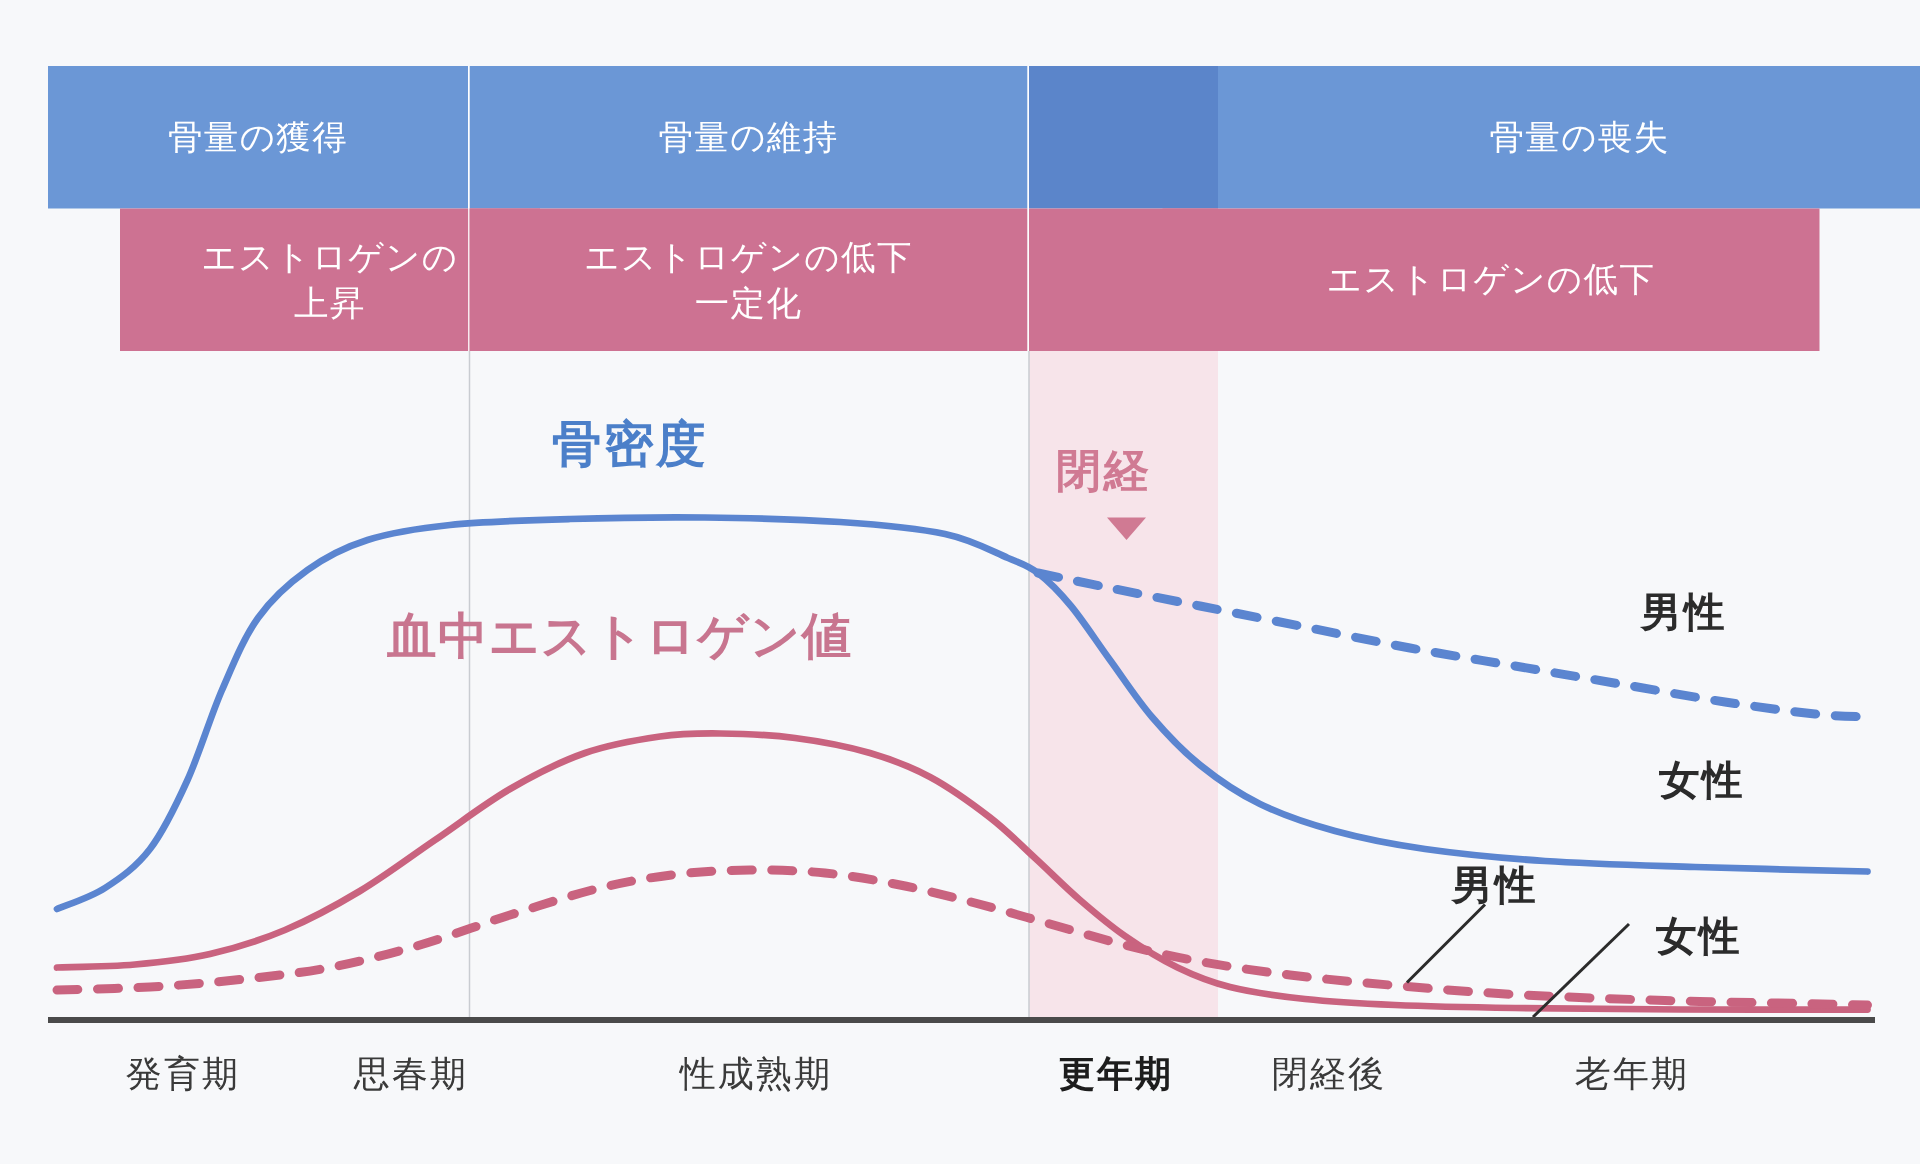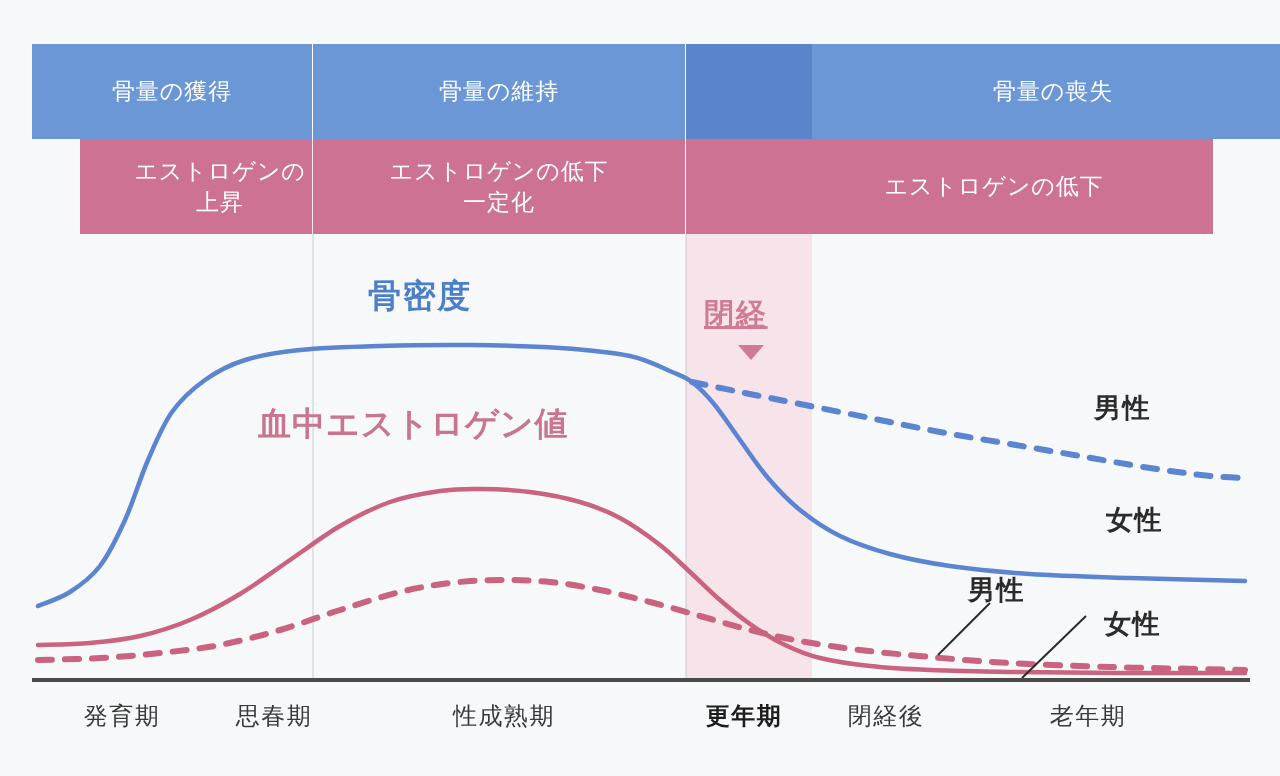--- a/index.html
+++ b/index.html
@@ -48,21 +48,21 @@
     letter-spacing:.06em;
     transform:translateX(-50%);
     white-space:nowrap;
   }
   .xlabel.bold { font-weight:bold; color:#1d1d1d; }
 
   
   .ptext { position:absolute; white-space:nowrap; font-weight:bold;text-align:right; }
   .t-bone  { font-size:33px; color:#4b7fc9; letter-spacing:.05em; }
   .t-estro { font-size:33px; color:#c8758f; letter-spacing:.03em; }
-  .t-meno  { font-size:30px; color:#d07a93; letter-spacing:.06em;text-decoration:underline; }
+  .t-meno  { font-size:30px; color:#d07a93; letter-spacing:.06em; }
   .t-sex   { font-size:27px; color:#2b2b2b; letter-spacing:.06em; }
 </style>
 </head>
 <body>
 
 <div id="stage">
 
   <div class="bands">
     <div class="band-row row-bone" id="row-bone">
         <div class="cell blue" style="left: 0px; width: 280px;">骨量の獲得</div>

